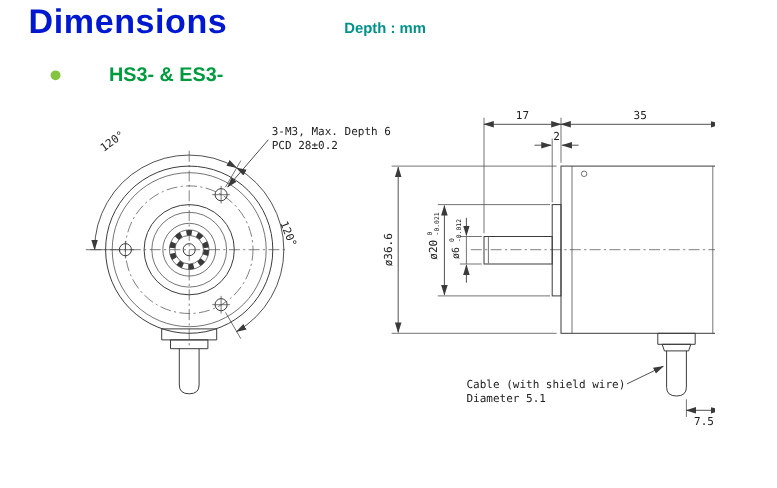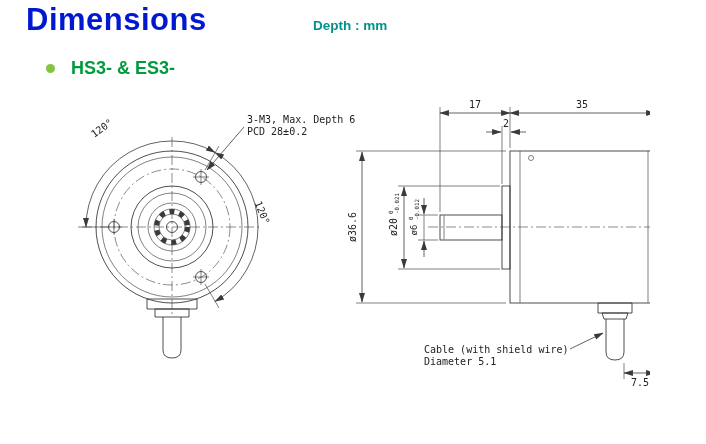--- a/index.html
+++ b/index.html
@@ -16,21 +16,21 @@
     font-size:13.5px; font-weight:bold; color:#00938b;
   }
   .section {
     position:absolute; left:46px; top:58px;
     display:flex; align-items:center; gap:16px;
   }
   .bullet {
     width:9px; height:9px; border-radius:50%; background:#84c441; flex:0 0 auto;
   }
   .section-label {
-    font-size:18px; font-weight:bold; color:#009b3e;
+    font-size:18px; font-weight:bold; color:#009b3e;margin-left:28px;
   }
   svg.drawing { position:absolute; left:0; top:0; }
   .ln   { fill:none; stroke:#3a3a3a; stroke-width:0.9; }
   .thin { fill:none; stroke:#4a4a4a; stroke-width:0.7; }
   .cl   { fill:none; stroke:#5a5a5a; stroke-width:0.7; stroke-dasharray:10 3 2 3; }
   .dim  { fill:none; stroke:#3a3a3a; stroke-width:0.8; }
   .ext  { fill:none; stroke:#4a4a4a; stroke-width:0.7; }
   .gear { fill:none; stroke:#3a3a3a; stroke-width:5; stroke-dasharray:5 5; }
   text.tech {
     font-family:"DejaVu Sans Mono", monospace; font-size:10px; fill:#222222;

